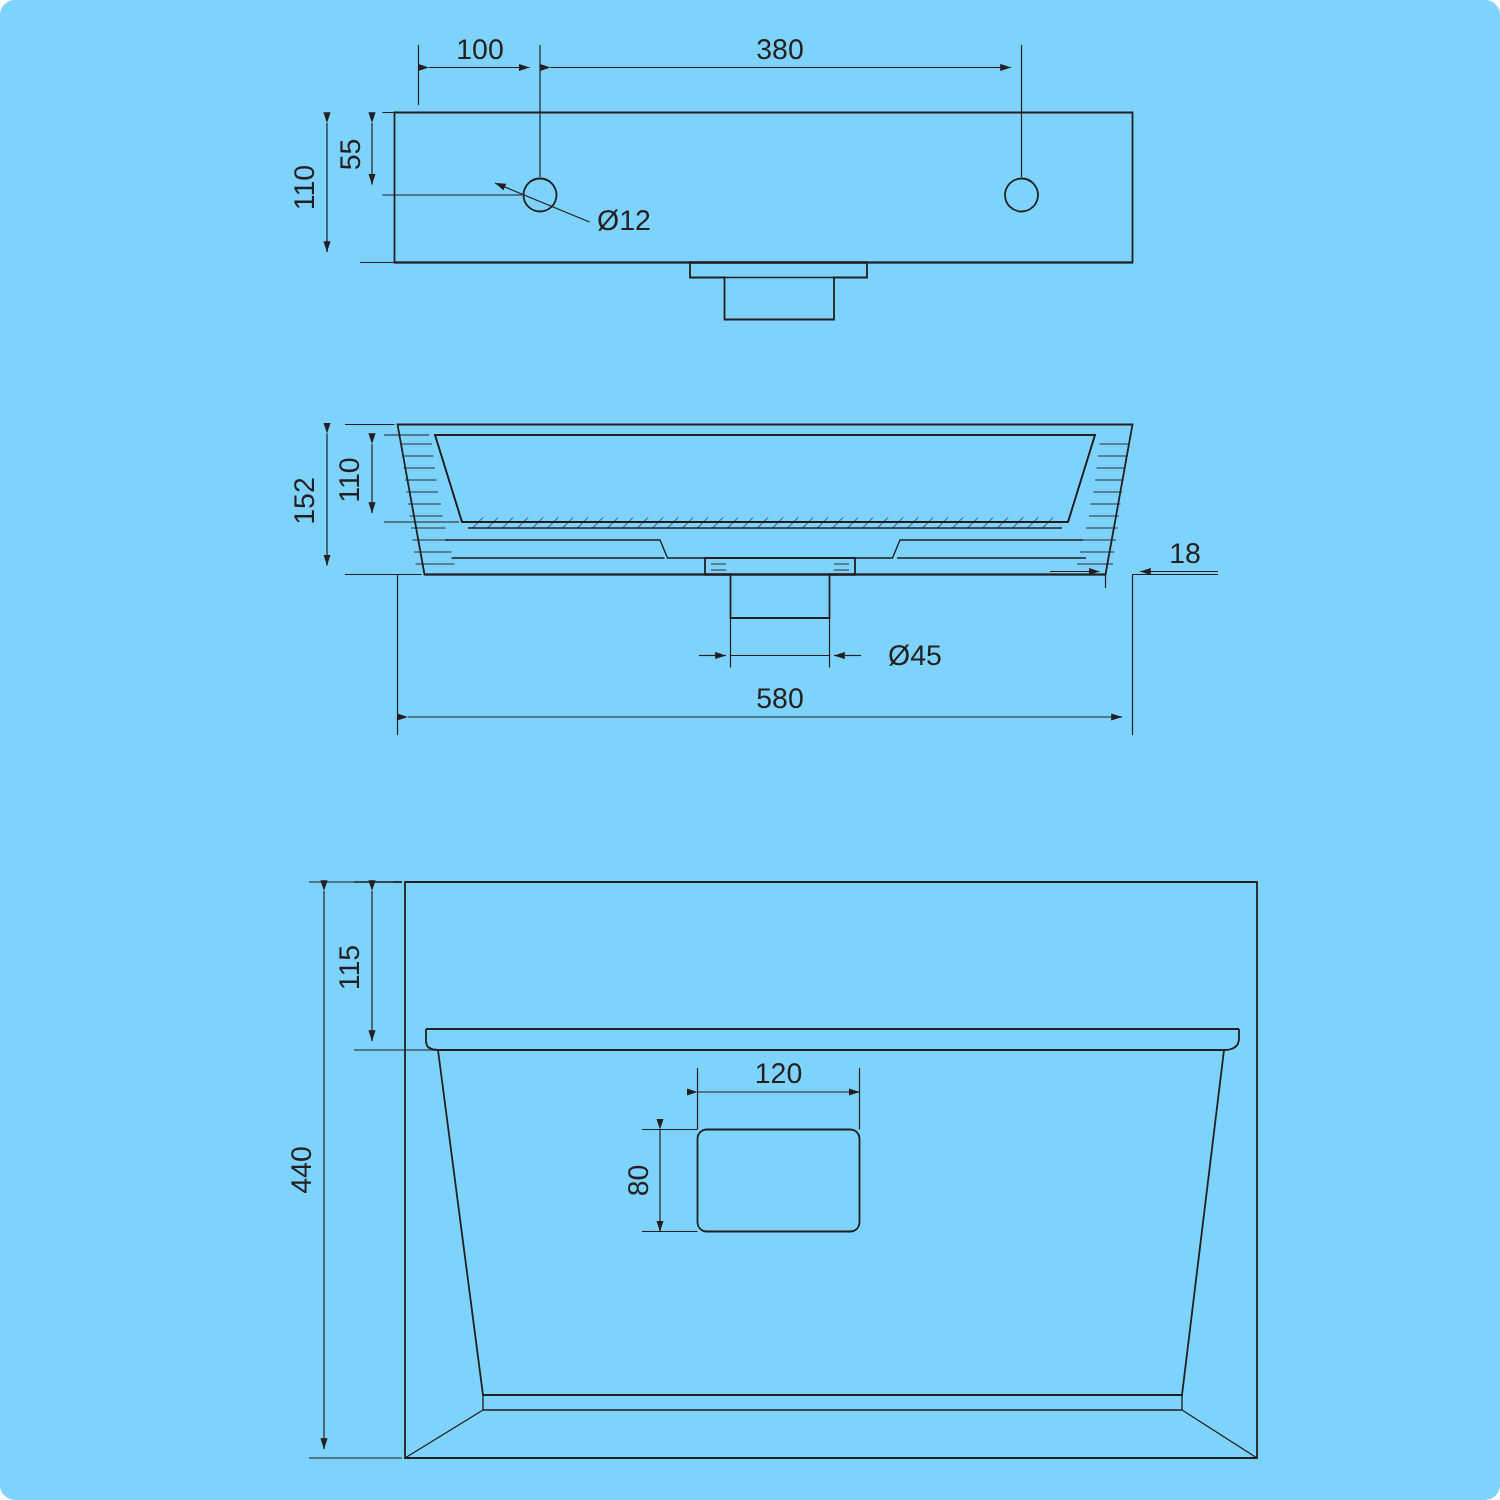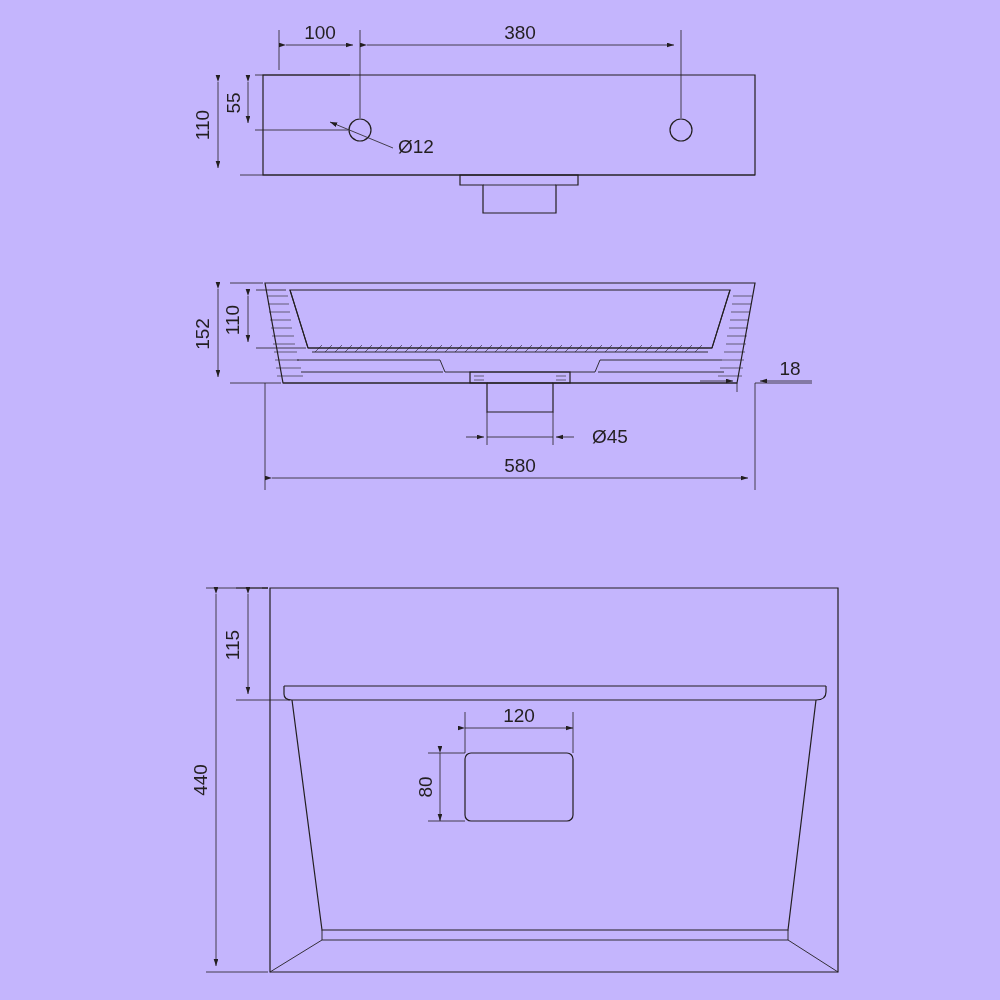--- a/index.html
+++ b/index.html
@@ -1,17 +1,17 @@
 <!DOCTYPE html>
 <html><head>
 <meta charset="utf-8">
 <style>
   html,body{margin:0;padding:0;background:#ffffff;}
   body{width:1000px;height:1000px;font-family:"Liberation Sans",sans-serif;}
-  #stage{position:relative;width:1000px;height:1000px;overflow:hidden;background:#c4b5fd;}
+  #stage{position:relative;width:1000px;height:1000px;overflow:hidden;background:#7dd3fc;border-radius:10px;}
   svg{display:block;}
   .ln{stroke:#231f20;stroke-width:1.2;fill:none;}
   .thin{stroke:#231f20;stroke-width:0.9;fill:none;}
   .hatch{stroke:#231f20;stroke-width:0.6;fill:none;}
   .dim{stroke:#231f20;stroke-width:0.8;fill:none;}
   .txt{font-family:"Liberation Sans",sans-serif;font-size:19px;fill:#231f20;}
   .txtv{font-family:"Liberation Sans",sans-serif;font-size:19px;fill:#231f20;}
 </style>
 </head>
 <body>

